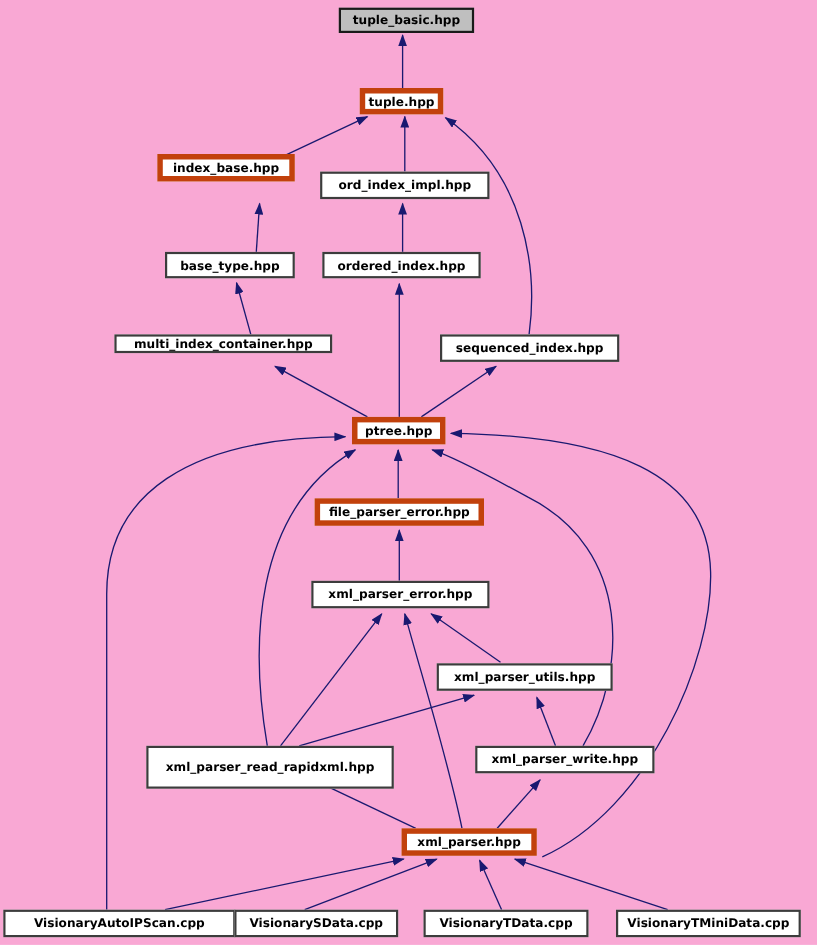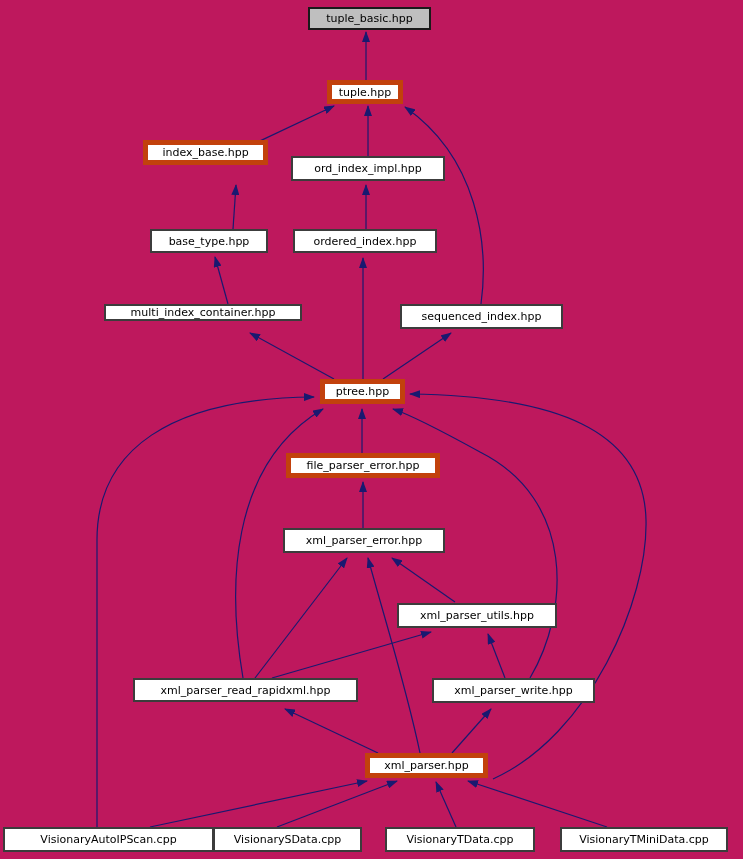--- a/index.html
+++ b/index.html
@@ -1,21 +1,22 @@
 <!DOCTYPE html>
 <html><head>
 <meta charset="utf-8">
 <style>
   html,body{margin:0;padding:0;background:#ffffff;}
   #canvas{
     position:relative;
     width:743px;height:859px;
-    background:#be185d;
+    background:#f9a8d4;
     font-family:"DejaVu Sans","Liberation Sans",sans-serif;
     overflow:hidden;
+    font-weight:bold;
   }
   #edges{position:absolute;left:0;top:0;width:743px;height:859px;}
   .node{
     position:absolute;
     box-sizing:border-box;
     display:flex;align-items:center;justify-content:center;
     background:#ffffff;
     border:5px solid #c2410c;
     font-size:11px;color:#000000;
     white-space:nowrap;
@@ -70,21 +71,21 @@
   <div class="node" style="left:143px;top:140px;width:125px;height:25px">index_base.hpp</div>
   <div class="node thick" style="left:291px;top:156px;width:154px;height:25px">ord_index_impl.hpp</div>
   <div class="node thick" style="left:150px;top:229px;width:118px;height:24px">base_type.hpp</div>
   <div class="node thick" style="left:293px;top:229px;width:144px;height:24px">ordered_index.hpp</div>
   <div class="node thick" style="left:104px;top:304px;width:198px;height:17px">multi_index_container.hpp</div>
   <div class="node thick" style="left:400px;top:304px;width:163px;height:25px">sequenced_index.hpp</div>
   <div class="node" style="left:320px;top:379px;width:85px;height:25px">ptree.hpp</div>
   <div class="node" style="left:286px;top:453px;width:154px;height:25px">file_parser_error.hpp</div>
   <div class="node thick" style="left:283px;top:528px;width:162px;height:25px">xml_parser_error.hpp</div>
   <div class="node thick" style="left:397px;top:603px;width:160px;height:25px">xml_parser_utils.hpp</div>
-  <div class="node thick" style="left:133px;top:678px;width:225px;height:24px">xml_parser_read_rapidxml.hpp</div>
+  <div class="node thick" style="left:133px;top:678px;width:225px;height:39px">xml_parser_read_rapidxml.hpp</div>
   <div class="node thick" style="left:432px;top:678px;width:163px;height:25px">xml_parser_write.hpp</div>
   <div class="node" style="left:365px;top:753px;width:123px;height:25px">xml_parser.hpp</div>
   <div class="node thick" style="left:3px;top:827px;width:211px;height:25px">VisionaryAutoIPScan.cpp</div>
   <div class="node thick" style="left:213px;top:827px;width:149px;height:25px">VisionarySData.cpp</div>
   <div class="node thick" style="left:385px;top:827px;width:150px;height:25px">VisionaryTData.cpp</div>
   <div class="node thick" style="left:560px;top:827px;width:168px;height:25px">VisionaryTMiniData.cpp</div>
 
 </div>
 
 </body></html>

